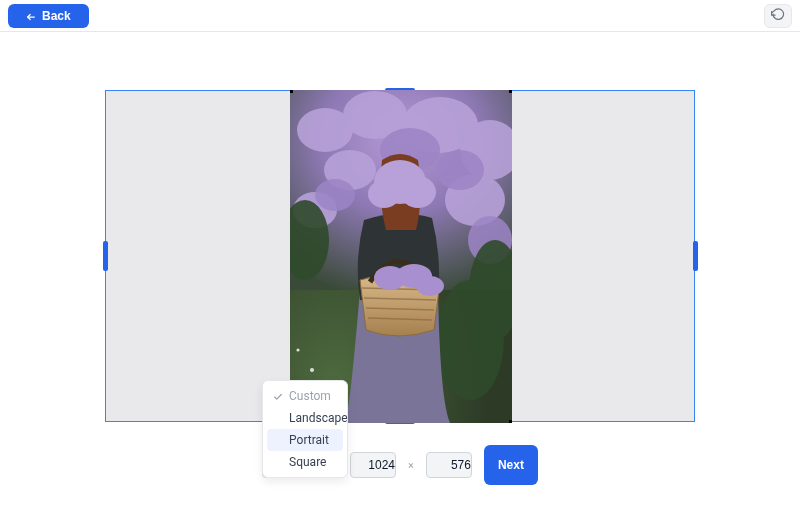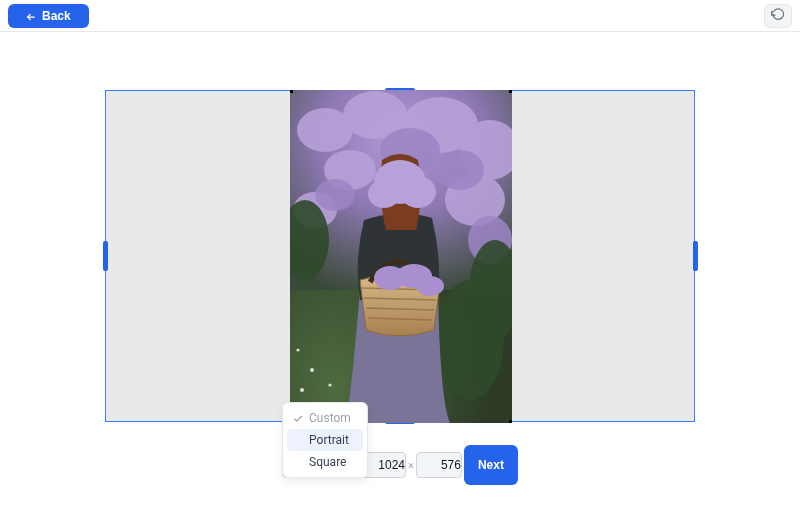--- a/index.html
+++ b/index.html
@@ -26,21 +26,21 @@
   .sidehandle.bottom{left:50%;bottom:-3px;transform:translateX(-50%);width:30px;height:5px}
 
   
   .sq{position:absolute;width:6px;height:6px;background:#000}
   .sq.tl{left:-3px;top:-3px}
   .sq.tr{right:-3px;top:-3px}
   .sq.bl{left:-3px;bottom:-3px}
   .sq.br{right:-3px;bottom:-3px}
 
   
-  .toolbar{position:absolute;left:0;right:0;bottom:4px;display:flex;align-items:center;justify-content:center;gap:2px}
+  .toolbar{position:absolute;left:0;right:0;bottom:4px;display:flex;align-items:center;justify-content:center;gap:12px}
   .dim{width:46px;height:26px;border:1px solid #d1d5db;border-radius:4px;background:#f3f4f6;text-align:right;font-size:12px;color:#0f172a}
   .x{color:#9ca3af;font-size:11px}
   .next{height:40px;padding:0 14px;background:#2563eb;color:#fff;border:none;border-radius:6px;font-size:12px;font-weight:600;cursor:pointer}
 
   
   .aspect-wrap{position:relative}
   .aspect-trig{height:26px;width:76px;border:1px solid #d1d5db;border-radius:4px;background:#fff;display:inline-flex;align-items:center;justify-content:space-between;padding:0 8px;font-size:12px;color:#374151;cursor:pointer}
   .aspect-trig .chev{width:10px;height:10px}
   .aspect-pop{position:absolute;bottom:0;left:0;width:86px;background:#fff;border:1px solid #e5e7eb;border-radius:6px;box-shadow:0 4px 10px rgba(0,0,0,.08);padding:4px;display:flex;flex-direction:column}
   .aspect-item{display:flex;align-items:center;gap:6px;height:22px;padding:0 6px;font-size:12px;border-radius:4px;cursor:pointer;color:#374151}
@@ -182,20 +182,26 @@
         </span>
       </span>
       
       <div class="aspect-pop">
         <div class="aspect-item checked disabled">
           <span class="ck"><svg viewBox="0 0 24 24" fill="none" stroke="#9ca3af" stroke-width="3" stroke-linecap="round" stroke-linejoin="round">
                 <polyline points="20 6 9 17 4 12"></polyline>
               </svg></span>
           <span>Custom</span>
         </div>
+        <div class="aspect-item">
+          <span class="ck"><svg viewBox="0 0 24 24" fill="none" stroke="#374151" stroke-width="3" stroke-linecap="round" stroke-linejoin="round">
+                <polyline points="20 6 9 17 4 12"></polyline>
+              </svg></span>
+          <span>Landscape</span>
+        </div>
         <div class="aspect-item highlight">
           <span class="ck"><svg viewBox="0 0 24 24" fill="none" stroke="#374151" stroke-width="3" stroke-linecap="round" stroke-linejoin="round">
                 <polyline points="20 6 9 17 4 12"></polyline>
               </svg></span>
           <span>Portrait</span>
         </div>
         <div class="aspect-item">
           <span class="ck"><svg viewBox="0 0 24 24" fill="none" stroke="#374151" stroke-width="3" stroke-linecap="round" stroke-linejoin="round">
                 <polyline points="20 6 9 17 4 12"></polyline>
               </svg></span>

